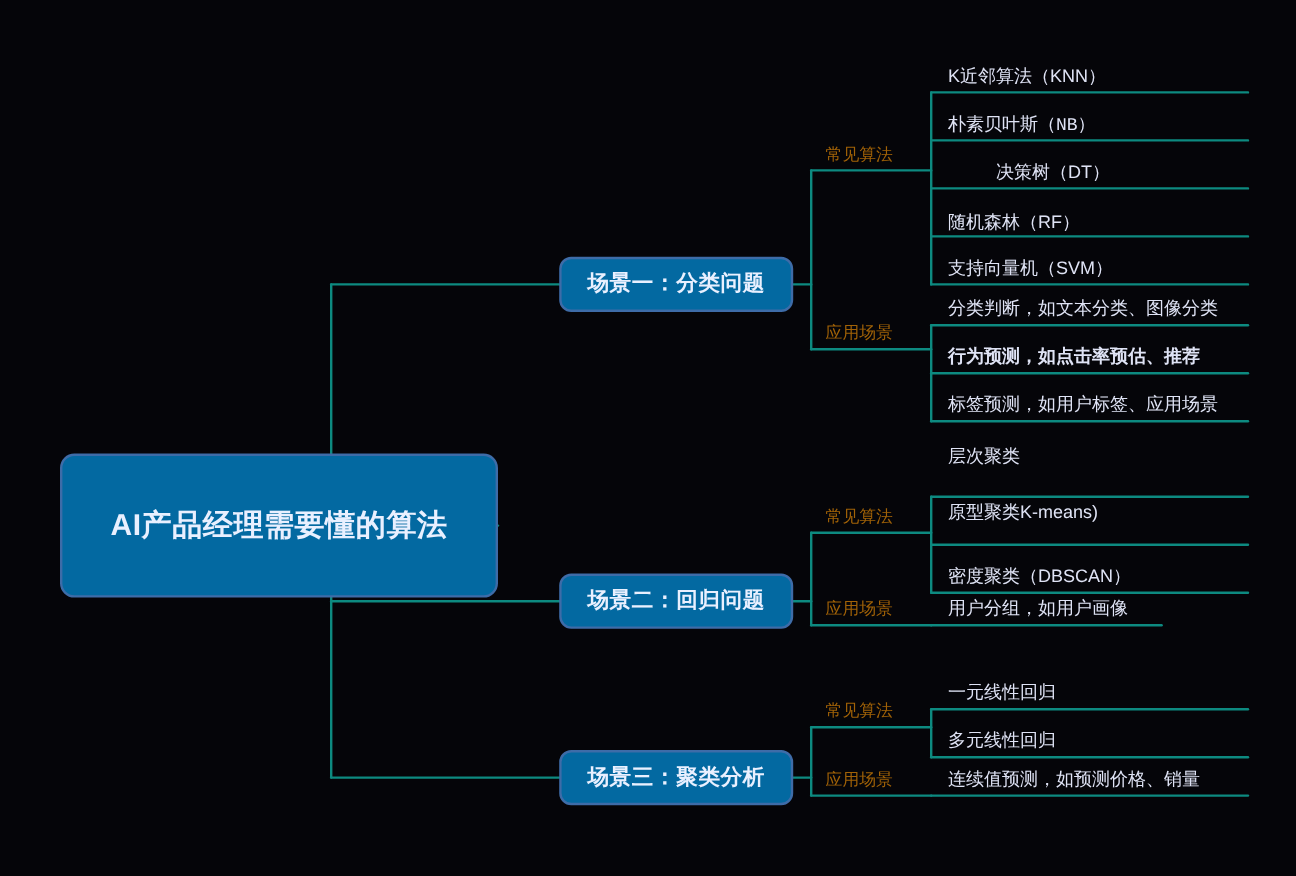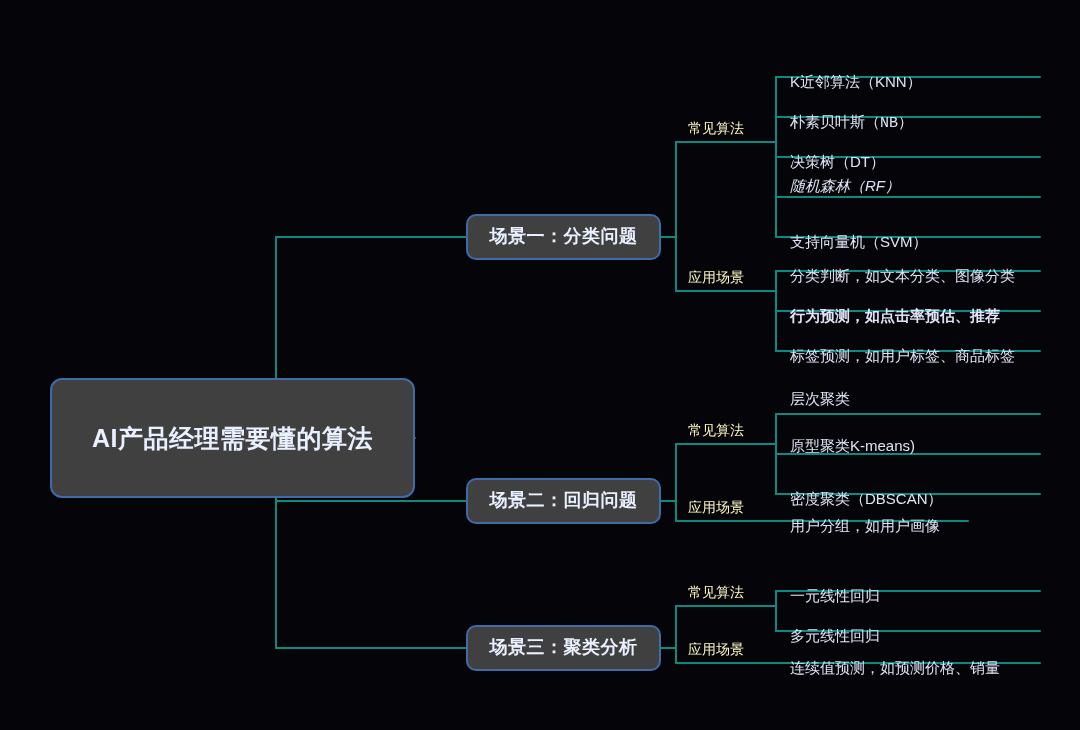--- a/index.html
+++ b/index.html
@@ -20,21 +20,21 @@
     left: 0;
     top: 0;
     width: 1080px;
     height: 730px;
     pointer-events: none;
   }
   
   .node {
     position: absolute;
     box-sizing: border-box;
-    background: #404040;
+    background: #0369a1;
     border: 2px solid #3e6ca8;
     border-radius: 12px;
     color: #e9f0ff;
     font-weight: bold;
     display: flex;
     align-items: center;
     justify-content: center;
     text-align: center;
     line-height: 1.32;
     letter-spacing: 0.5px;
@@ -53,34 +53,33 @@
     border-radius: 10px;
     padding: 0 16px;
   }
   #scene-1 { left: 466px; top: 214px; width: 195px; }
   #scene-2 { left: 466px; top: 478px; width: 195px; }
   #scene-3 { left: 466px; top: 625px; width: 195px; }
 
   
   .branch-label {
     position: absolute;
-    color: #fef9c3;
+    color: #a16207;
     font-size: 14px;
     white-space: nowrap;
     transform: translateY(-100%);
   }
   
   .leaf-label {
     position: absolute;
     color: #dfe3f5;
     font-size: 15px;
     white-space: nowrap;
     transform: translateY(-100%);
     padding-bottom: 3px;
-    margin-top: 19px;
   }
 </style>
 </head>
 <body>
 
 <div id="canvas">
 
   <svg id="wires" viewBox="0 0 1080 730" width="1080" height="730">
       <polyline points="415,438 276,438" fill="none" stroke="#0d8a80" stroke-width="2" stroke-linecap="round" stroke-linejoin="round"></polyline>
       <polyline points="276,237 276,648" fill="none" stroke="#0d8a80" stroke-width="2" stroke-linecap="round" stroke-linejoin="round"></polyline>
@@ -131,27 +130,27 @@
     <span>场景三：聚类分析</span>
   </div>
   <div class="node scene-node" id="scene-2">
     <span>场景二：回归问题</span>
   </div>
 
   <div id="labels">
       <div class="branch-label" style="left: 688px; top: 138px;">常见算法</div>
       <div class="leaf-label" style="left: 790px; top: 76px;">K近邻算法（KNN）</div>
       <div class="leaf-label" style="left: 790px; top: 116px; font-family: Liberation Mono, monospace;">朴素贝叶斯（NB）</div>
-      <div class="leaf-label" style="left: 790px; top: 156px;">决策树（DT）</div>
-      <div class="leaf-label" style="left: 790px; top: 180px; font-style: italic;">随机森林（RF）</div>
+      <div class="leaf-label" style="left: 830px; top: 156px;">决策树（DT）</div>
+      <div class="leaf-label" style="left: 790px; top: 198px;">随机森林（RF）</div>
       <div class="leaf-label" style="left: 790px; top: 236px;">支持向量机（SVM）</div>
       <div class="branch-label" style="left: 688px; top: 287px;">应用场景</div>
       <div class="leaf-label" style="left: 790px; top: 270px;">分类判断，如文本分类、图像分类</div>
       <div class="leaf-label" style="left: 790px; top: 310px; font-weight: bold;">行为预测，如点击率预估、推荐</div>
-      <div class="leaf-label" style="left: 790px; top: 350px;">标签预测，如用户标签、商品标签</div>
+      <div class="leaf-label" style="left: 790px; top: 350px;">标签预测，如用户标签、应用场景</div>
       <div class="branch-label" style="left: 688px; top: 440px;">常见算法</div>
       <div class="leaf-label" style="left: 790px; top: 393px;">层次聚类</div>
       <div class="leaf-label" style="left: 790px; top: 440px;">原型聚类K-means)</div>
       <div class="leaf-label" style="left: 790px; top: 493px;">密度聚类（DBSCAN）</div>
       <div class="branch-label" style="left: 688px; top: 517px;">应用场景</div>
       <div class="leaf-label" style="left: 790px; top: 520px;">用户分组，如用户画像</div>
       <div class="branch-label" style="left: 688px; top: 602px;">常见算法</div>
       <div class="leaf-label" style="left: 790px; top: 590px;">一元线性回归</div>
       <div class="leaf-label" style="left: 790px; top: 630px; text-align: right;">多元线性回归</div>
       <div class="branch-label" style="left: 688px; top: 659px;">应用场景</div>

